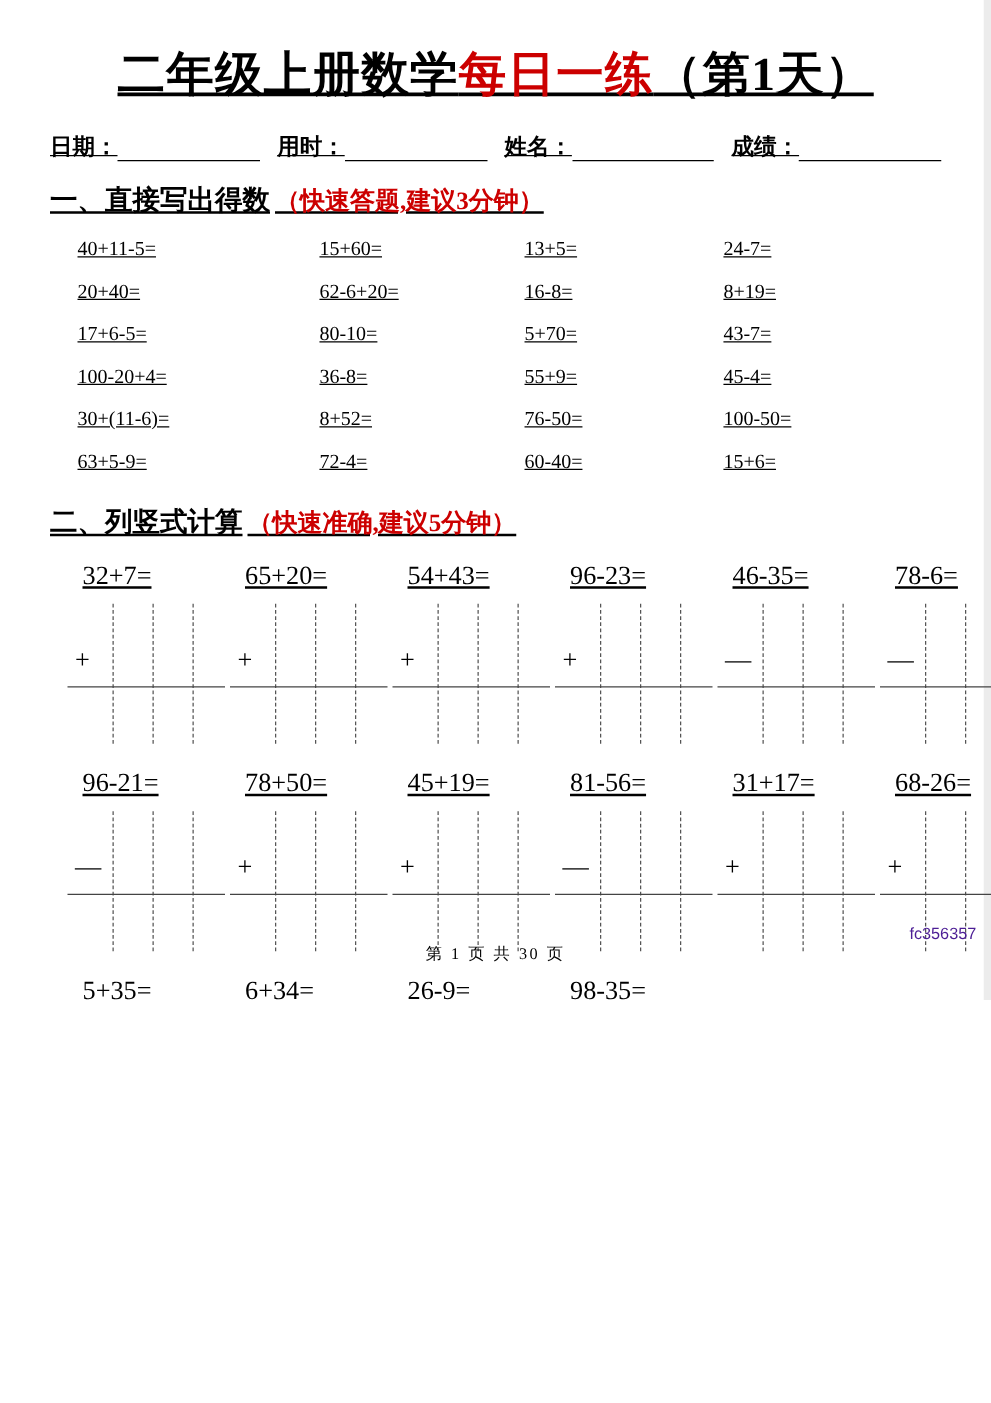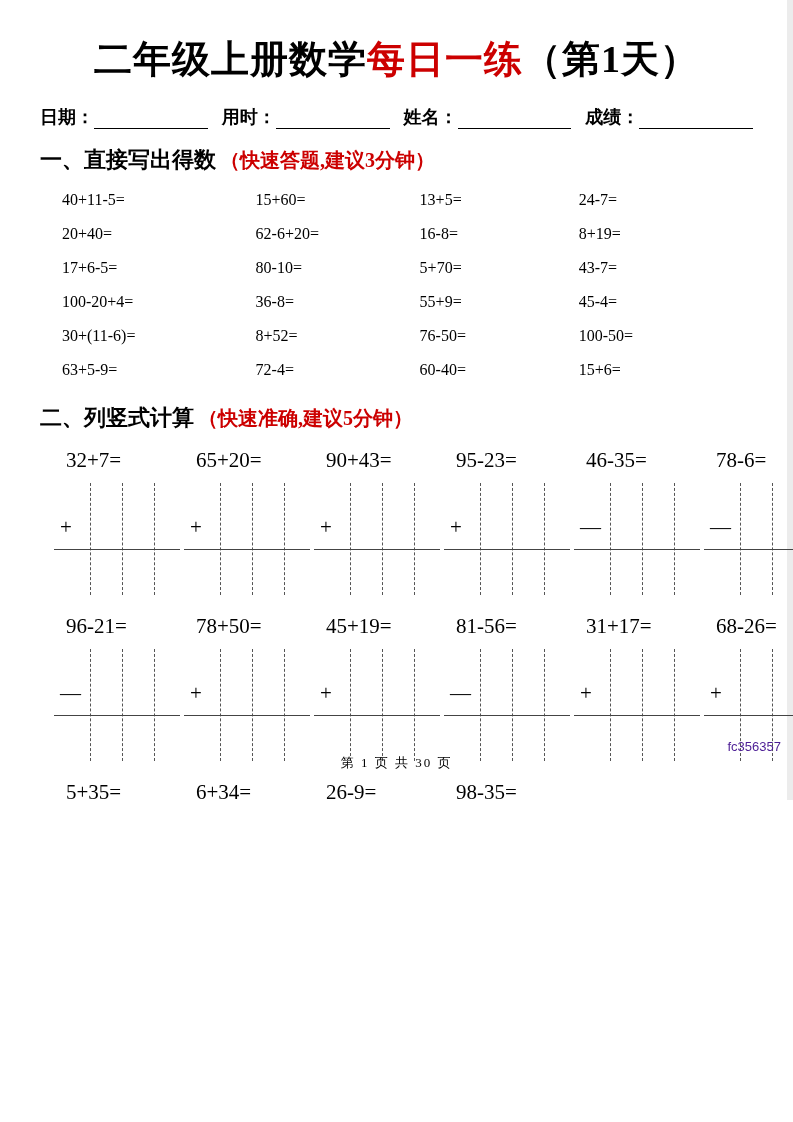--- a/index.html
+++ b/index.html
@@ -3,20 +3,21 @@
 <meta charset="utf-8">
 <style>
   html,body { margin:0; padding:0; background:#ffffff; }
   .page {
     position:relative;
     width:793px; height:800px;
     background:#ffffff;
     font-family:"Liberation Serif","DejaVu Serif",serif;
     color:#000;
     overflow:hidden;
+    text-decoration:underline;
   }
   .scan-strip {
     position:absolute; top:0; right:0; width:6px; height:100%;
     background:#ececec;
   }
   .title {
     margin:34px 30px 0 30px;
     text-align:center;
     font-size:38px;
     font-weight:bold;
@@ -181,31 +182,31 @@
         <div class="vexpr">65+20=</div>
         <div class="vt">
           <div class="dash d1"></div>
           <div class="dash d2"></div>
           <div class="dash d3"></div>
           <span class="op">+</span>
           <div class="hline"></div>
         </div>
       </div>
       <div class="vcell">
-        <div class="vexpr">90+43=</div>
-        <div class="vt">
-          <div class="dash d1"></div>
-          <div class="dash d2"></div>
-          <div class="dash d3"></div>
-          <span class="op">+</span>
-          <div class="hline"></div>
-        </div>
-      </div>
-      <div class="vcell">
-        <div class="vexpr">95-23=</div>
+        <div class="vexpr">54+43=</div>
+        <div class="vt">
+          <div class="dash d1"></div>
+          <div class="dash d2"></div>
+          <div class="dash d3"></div>
+          <span class="op">+</span>
+          <div class="hline"></div>
+        </div>
+      </div>
+      <div class="vcell">
+        <div class="vexpr">96-23=</div>
         <div class="vt">
           <div class="dash d1"></div>
           <div class="dash d2"></div>
           <div class="dash d3"></div>
           <span class="op">+</span>
           <div class="hline"></div>
         </div>
       </div>
       <div class="vcell">
         <div class="vexpr">46-35=</div>

